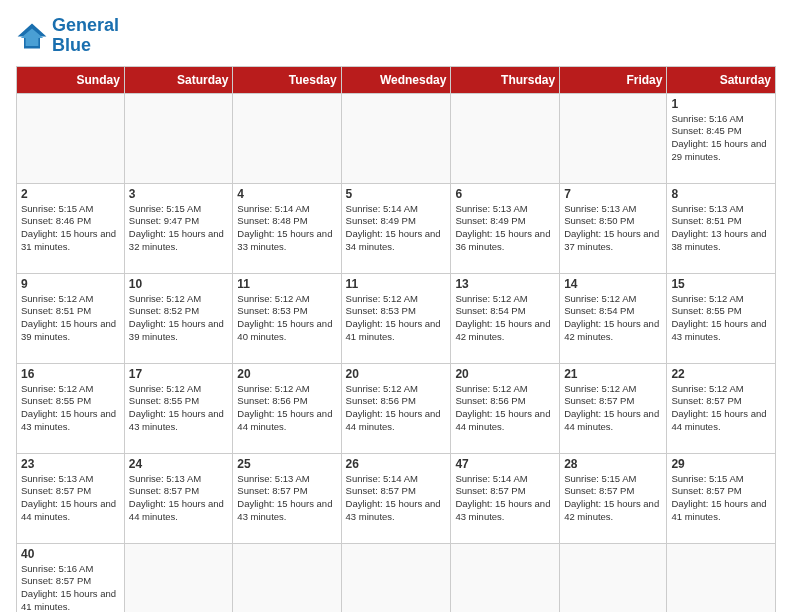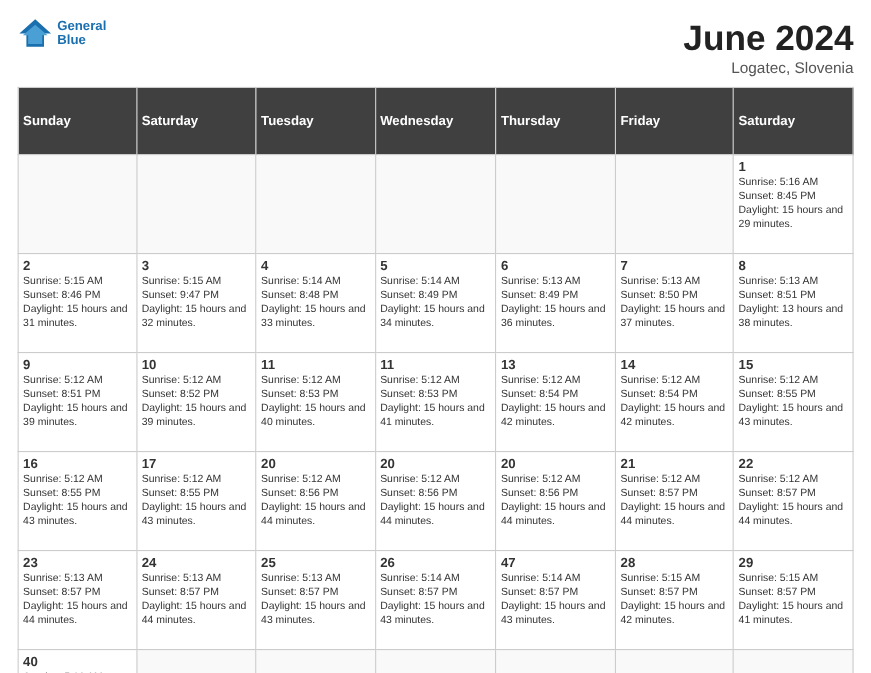--- a/index.html
+++ b/index.html
@@ -15,21 +15,21 @@
       justify-content: space-between;
       align-items: flex-start;
       margin-bottom: 10px;
     }
     .logo {
       display: flex;
       align-items: center;
       gap: 4px;
     }
     .logo-text {
-      font-size: 12px;
+      font-size: 18px;
       font-weight: bold;
       color: #333;
       line-height: 1.1;
     }
     .logo-text span {
       color: #1a6faf;
     }
     .logo-icon {
       width: 32px;
       height: 28px;
@@ -44,26 +44,26 @@
     }
     .title-block .location {
       font-size: 14px;
       color: #555;
     }
     table {
       width: 100%;
       border-collapse: collapse;
     }
     thead tr th {
-      background: #404040;
+      background: #b91c1c;
       color: #fff;
       font-size: 12px;
       font-weight: bold;
-      padding: 23px 4px;
-      text-align: left;
+      padding: 6px 4px;
+      text-align: right;
       border: 1px solid #ccc;
     }
     tbody tr td {
       border: 1px solid #ccc;
       vertical-align: top;
       padding: 3px 4px;
       font-size: 9.5px;
       color: #333;
       width: 113px;
       min-height: 80px;
@@ -89,24 +89,20 @@
   <div class="logo">
     <svg class="logo-icon" viewBox="0 0 40 35">
       <polygon points="20,2 38,18 30,18 30,33 10,33 10,18 2,18" fill="#1a6faf"></polygon>
       <polygon points="20,8 34,20 28,20 28,30 12,30 12,20 6,20" fill="#4a9fd4"></polygon>
     </svg>
     <div class="logo-text">
       <span>General</span><br>
       <span style="color:#1a6faf">Blue</span>
     </div>
   </div>
-  <div class="title-block">
-    <div class="month-year">June 2024</div>
-    <div class="location">Logatec, Slovenia</div>
-  </div>
 </div>
 
 <table>
   <thead>
     <tr>
       <th>Sunday</th>
       <th>Saturday</th>
       <th>Tuesday</th>
       <th>Wednesday</th>
       <th>Thursday</th>

